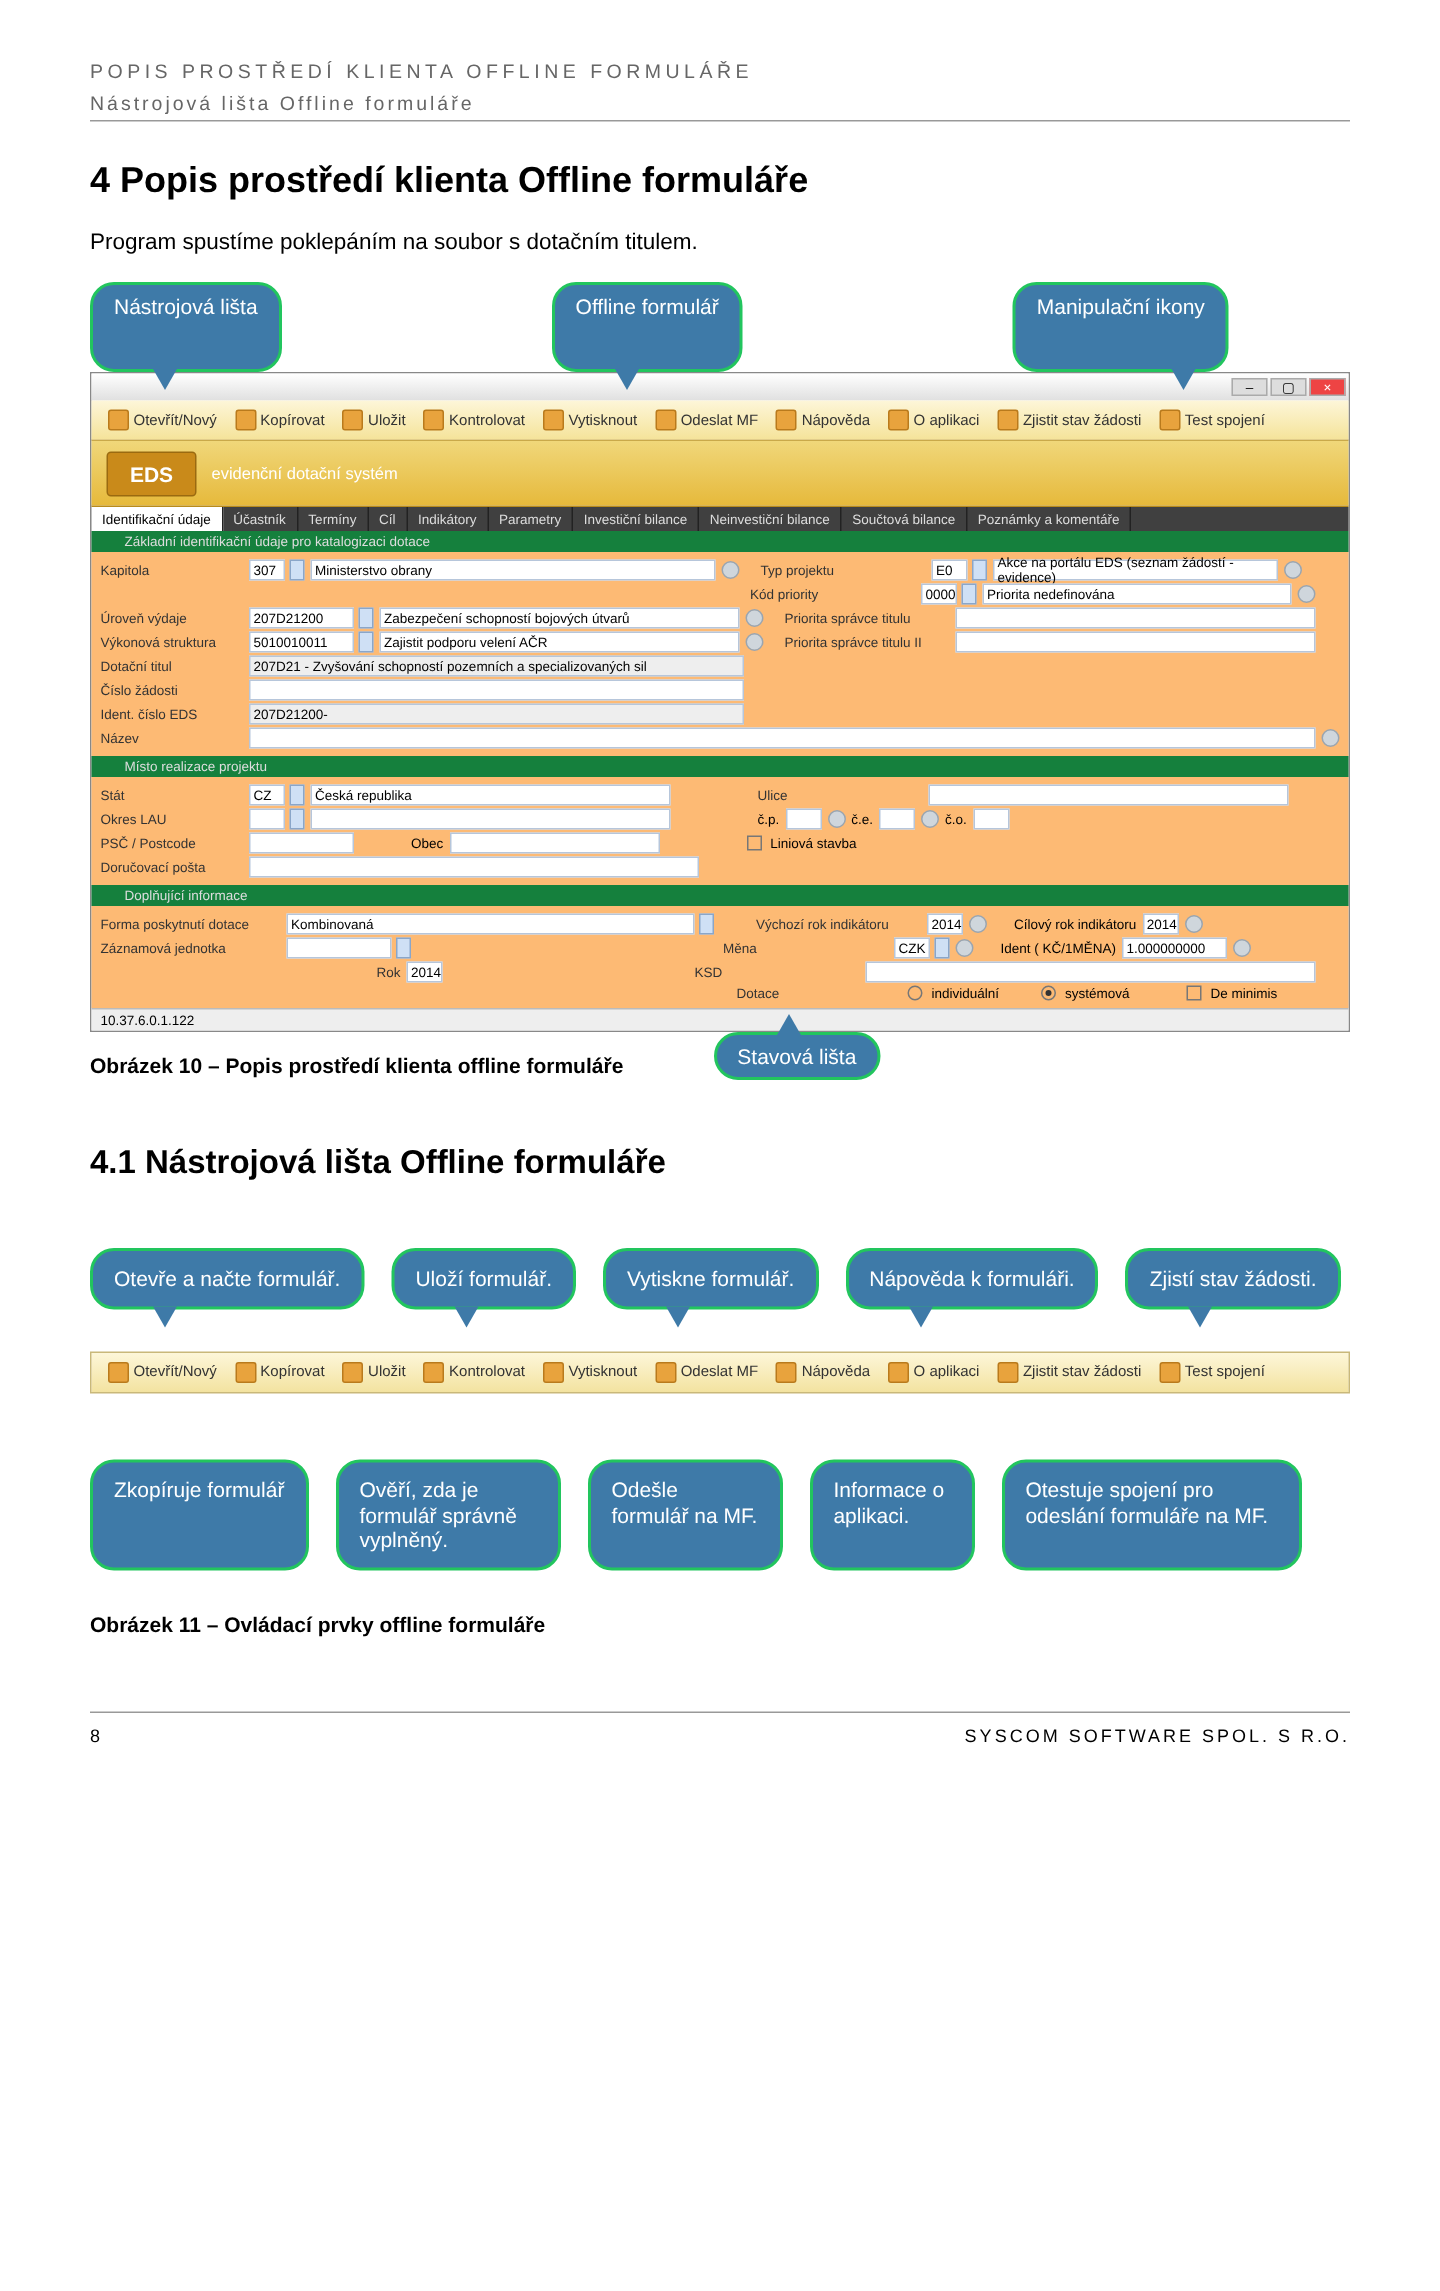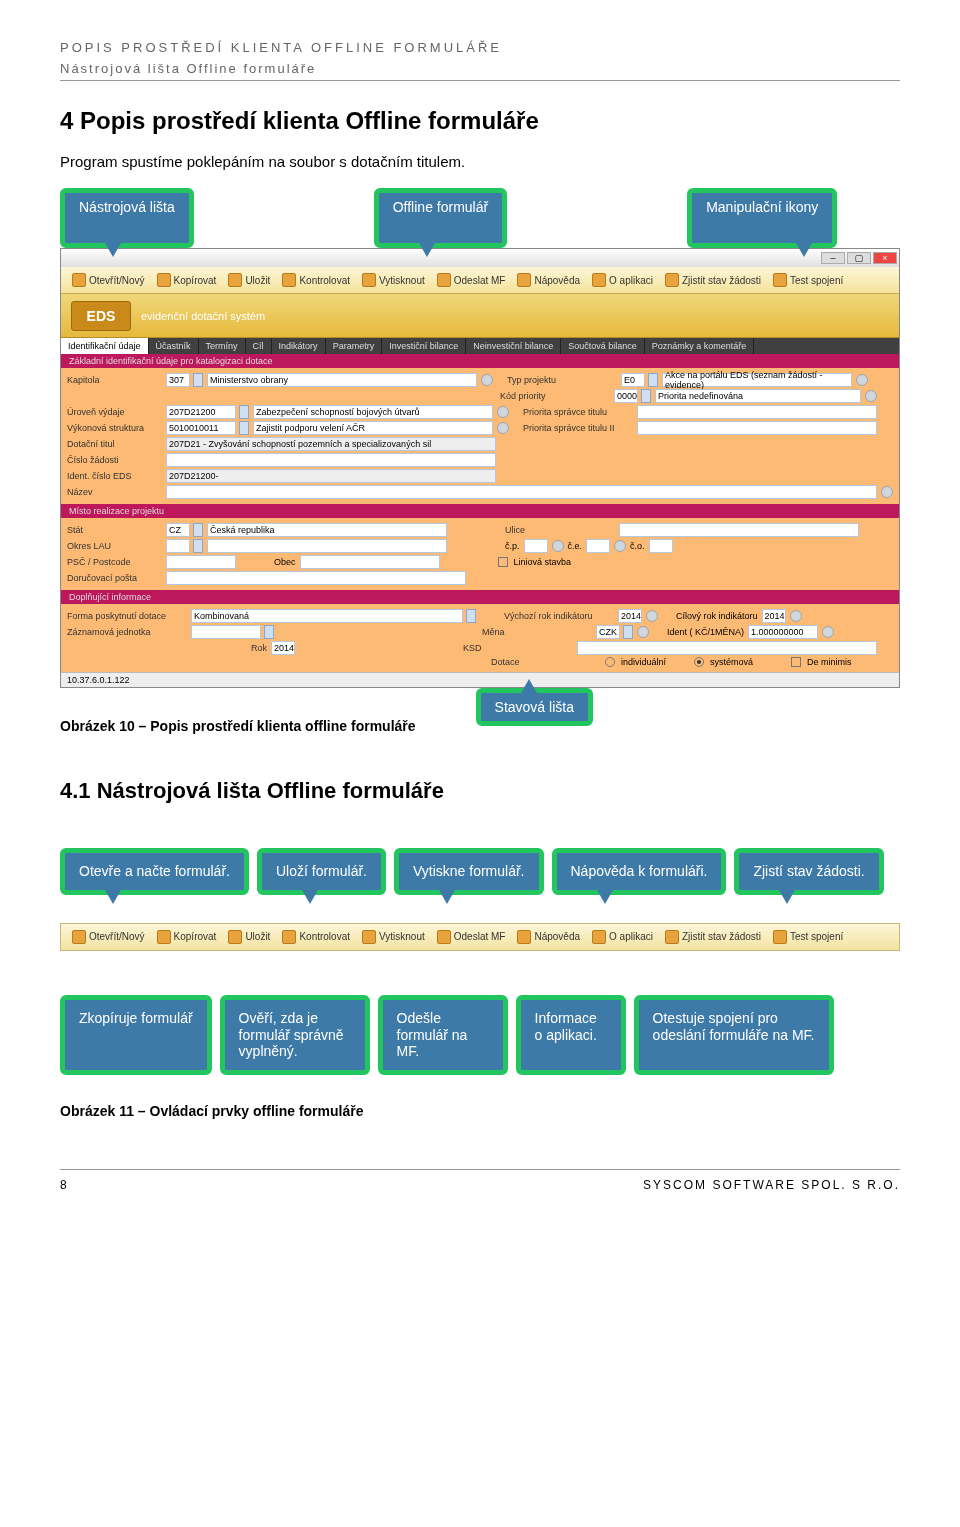--- a/index.html
+++ b/index.html
@@ -10,21 +10,21 @@
     width: 960px;
     margin: 0 auto;
     padding: 40px 60px 20px 60px;
   }
   .page-header { font-size: 13px; letter-spacing: 3px; color: #666; margin-bottom: 6px; }
   .page-subheader { font-size: 13px; letter-spacing: 2px; color: #666; margin-bottom: 4px; }
   hr.hdr { border: none; border-top: 1px solid #999; margin-bottom: 26px; }
   h1.section { font-size: 24px; font-weight: bold; margin-bottom: 18px; }
   p.intro { font-size: 15px; margin-bottom: 18px; }
   .callouts-top { display: flex; gap: 120px; margin-bottom: 0; position: relative; height: 60px; }
-  .callout { background: #3e7aa8; color: #fff; border: 5px solid #22c55e; border-radius: 6px; padding: 6px 14px; font-size: 14px; position: relative; }
+  .callout { background: #3e7aa8; color: #fff; border: 2px solid #22c55e; border-radius: 16px; padding: 6px 14px; font-size: 14px; position: relative; }
   .callout.big { padding: 10px 14px; line-height: 1.2; }
   .callout::after { content: ""; position: absolute; width: 0; height: 0; }
   
   .pt-down::after { bottom: -14px; left: 40px; border-left: 8px solid transparent; border-right: 8px solid transparent; border-top: 14px solid #3e7aa8; }
   .pt-down-r::after { bottom: -14px; right: 20px; border-left: 8px solid transparent; border-right: 8px solid transparent; border-top: 14px solid #3e7aa8; }
   .pt-up::after { top: -14px; left: 40px; border-left: 8px solid transparent; border-right: 8px solid transparent; border-bottom: 14px solid #3e7aa8; }
 
   
   .app-window { border: 1px solid #888; background: #fff; font-size: 10px; margin-bottom: 6px; }
   .titlebar { height: 18px; background: linear-gradient(#fff,#e0e0e0); display:flex; justify-content:flex-end; align-items:center; padding-right:2px; }
@@ -33,36 +33,36 @@
   .toolbar { background: linear-gradient(#fdf6d9,#f5e39a); padding: 4px 6px; display: flex; flex-wrap: wrap; gap:2px; border-bottom:1px solid #c9a94a;}
   .tbtn { display:inline-flex; align-items:center; gap:3px; padding:2px 5px; font-size:10px; color:#333; cursor:default;}
   .tbtn .ticon { width:14px; height:14px; background:#e8a33d; border:1px solid #b97a1c; border-radius:2px; display:inline-block; }
   .banner { background: linear-gradient(#f0d77a,#e6b93b); height:44px; display:flex; align-items:center; padding:0 10px; gap:10px; color:#fff; border-bottom:1px solid #b98b1a;}
   .banner .logo { width:60px; height:30px; background:#c98a1a; border:1px solid #9a6a10; border-radius:3px; font-weight:bold; color:#fff; display:flex; align-items:center; justify-content:center; font-size:14px;}
   .banner .bt { font-size:11px; color:#fff; }
   .tabs { background:#404040; color:#ddd; display:flex; font-size:9px;}
   .tabs span { padding:3px 7px; border-right:1px solid #222;}
   .tabs span.active{ background:#fff; color:#000;}
   .form-area { background:#fdba74; padding:4px 6px; }
-  .subhdr { background:#be185d; color:#ddd; font-size:9px; padding:2px 8px;}
+  .subhdr { background:#15803d; color:#ddd; font-size:9px; padding:2px 22px;}
   .row { display:flex; align-items:center; gap:4px; padding:1px 0; font-size:9px;}
   .lbl { width:95px; color:#333; font-size:9px;}
   .lbl2 { width:110px; color:#333; font-size:9px;}
   .fld { background:#fff; border:1px solid #b6c6db; height:14px; padding:0 2px; font-size:9px; display:inline-flex; align-items:center;}
   .fld.sm{width:24px;} .fld.md{width:70px;} .fld.lg{width:140px;} .fld.xl{width:270px;} .fld.full{flex:1;}
   .dd { width:10px; height:14px; background:#cfe0f5; border:1px solid #8aa6c9; display:inline-block; margin-left:-1px;}
   .info-i { width:12px;height:12px;border-radius:50%;background:#cfd6dc;border:1px solid #9aa5b0;display:inline-block;}
   .statusbar { background:#eee; border-top:1px solid #bbb; font-size:9px; padding:2px 6px;}
-  .caption { font-size: 14px; margin: 24px 0 24px 0; }
+  .caption { font-size: 14px; margin: 8px 0 24px 0; }
   .caption strong { font-weight: bold; }
 
   h2.subsection { font-size: 22px; font-weight:bold; margin: 20px 0 26px 0;}
 
   
-  .callout-row { display:flex; gap:8px; margin-bottom:28px; flex-wrap:wrap;margin-top:44px;}
+  .callout-row { display:flex; gap:18px; margin-bottom:28px; flex-wrap:wrap;margin-top:44px;}
   .callout-row .callout { font-size:14px; }
   .toolbar2 { background: linear-gradient(#fdf6d9,#f3e3a0); border:1px solid #c9b87a; padding:4px 6px; display:flex; gap:2px; margin-bottom:30px; flex-wrap:wrap;}
   .callout-row.bottom .callout::after{ top:-14px; bottom:auto; border-top:none; border-bottom:14px solid #3e7aa8;}
 
   .footer { display:flex; justify-content:space-between; border-top:1px solid #999; margin-top:50px; padding-top:8px; font-size:12px; letter-spacing:2px;}
   .radio{width:10px;height:10px;border:1px solid #777;border-radius:50%;display:inline-block;margin-right:2px;}
   .radio.on::after{content:"";display:block;width:4px;height:4px;background:#333;border-radius:50%;margin:2px;}
   .chk{width:10px;height:10px;border:1px solid #777;display:inline-block;margin-right:2px;}
 </style>
 </head>

